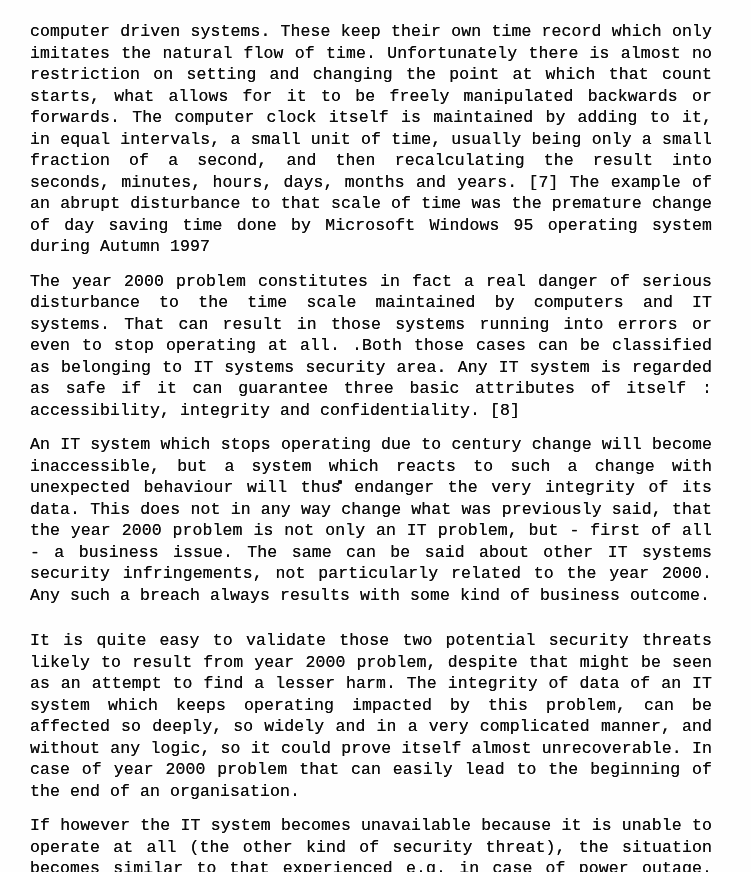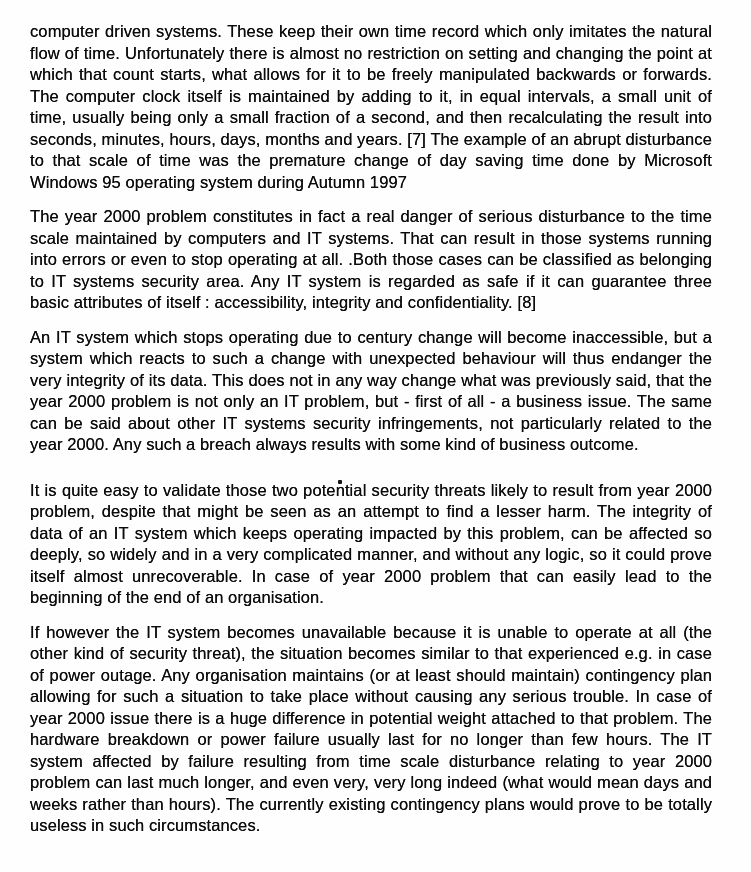--- a/index.html
+++ b/index.html
@@ -24,20 +24,21 @@
   .text-block p {
     margin: 0 16px 13px 0;
     font-size: 16.5px;
     line-height: 21.5px;
     color: #0b0b0b;
     text-align: justify;
     text-justify: inter-word;
     letter-spacing: 0.1px;
     
     text-shadow: 0 0 0.6px rgba(0,0,0,0.85);
+    font-family: Liberation Mono, monospace;
   }
   .text-block p.gap-lg {
     margin-bottom: 24px;
   }
   .scan-dot {
     position: absolute;
     left: 338px;
     top: 480px;
     width: 4px;
     height: 4px;

